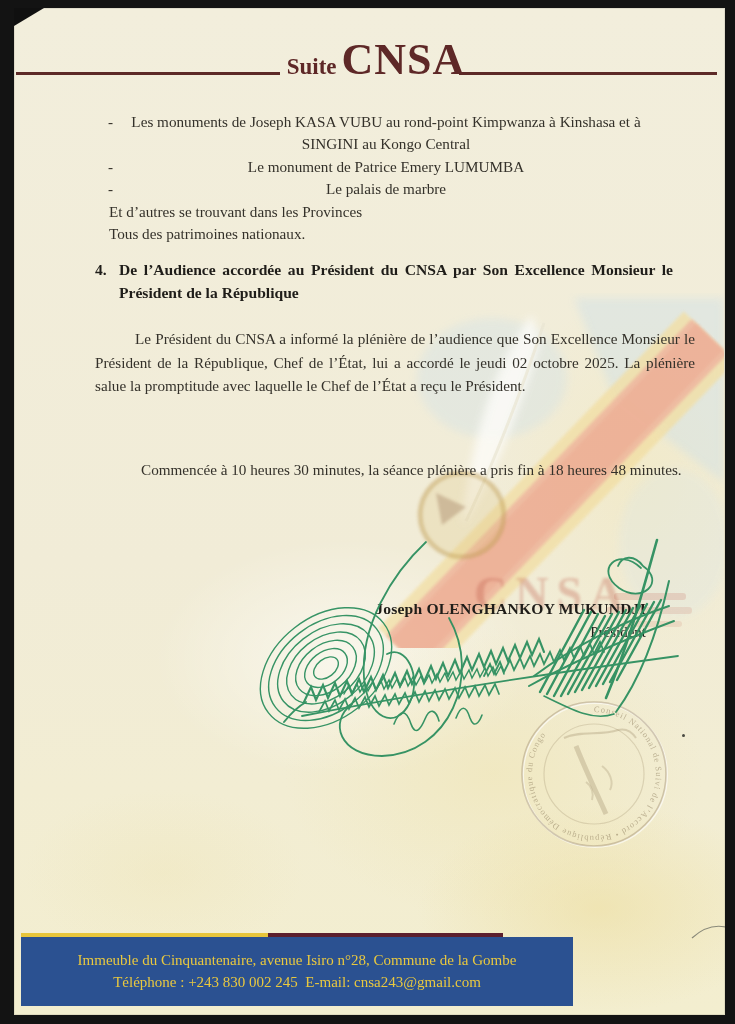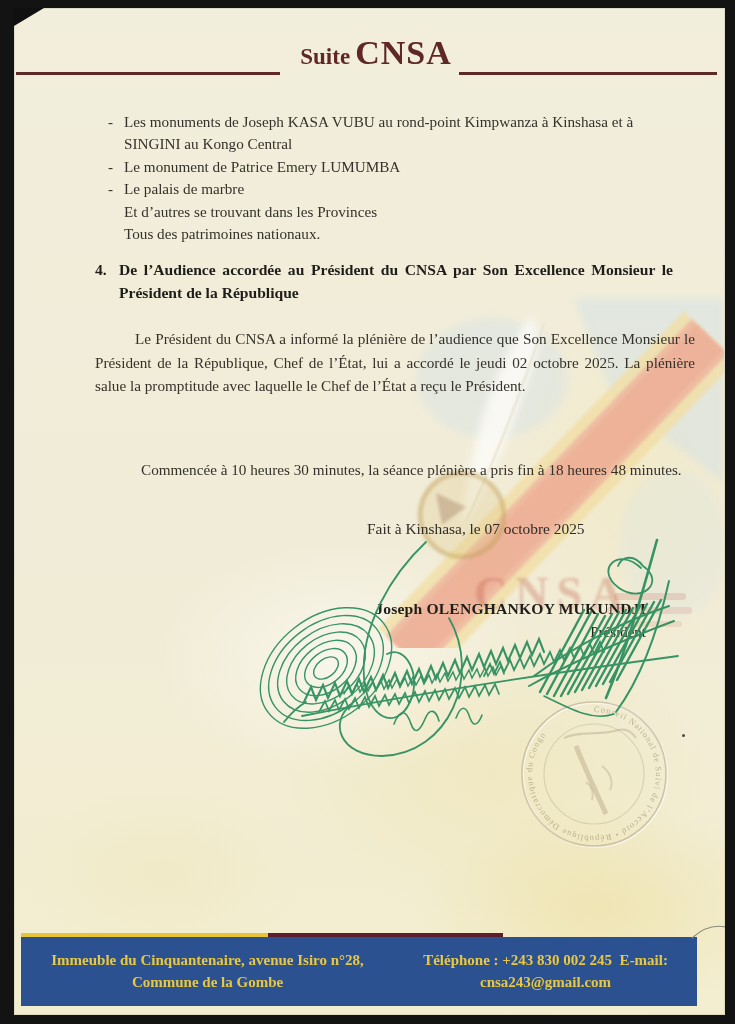--- a/index.html
+++ b/index.html
@@ -24,51 +24,51 @@
       radial-gradient(200px 120px at 150px 865px, rgba(236,224,170,.25), rgba(236,224,170,0) 70%),
       radial-gradient(270px 170px at 330px 650px, rgba(255,255,255,.55), rgba(255,255,255,0) 70%);
   }
   
   .rule{position:absolute;top:64px;height:3px;background:#5d2a27;}
   .rule.left{left:2px;width:264px;}
   .rule.right{left:445px;width:258px;}
   .header-text{position:absolute;left:262px;top:26px;width:200px;display:flex;
     align-items:baseline;justify-content:center;gap:5px;color:#5e2827;}
   .suite{font-size:23px;font-weight:600;text-align:center;}
-  .cnsa-big{font-size:34px;font-weight:600;letter-spacing:1px;}
+  .cnsa-big{font-size:44px;font-weight:600;letter-spacing:1px;}
   
   .doc-text{color:#34312a;font-size:15.2px;line-height:22.4px;}
   .bullets{position:absolute;left:94px;top:103px;width:540px;}
   .bullet{display:flex;}
   .bullet .dash{width:16px;flex:none;}
-  .bullet .btext{flex:1;}
-  .bfoot{margin-left:16px;}
+  .bullet .btext{flex:1;text-align:center;}
+  .bfoot{margin-left:1px;}
   .section-heading{position:absolute;left:81px;top:250px;width:578px;display:flex;
     font-weight:bold;color:#1f1d19;font-size:15.6px;line-height:23px;text-align:justify;}
   .section-heading .num{width:24px;flex:none;}
   .section-heading .stitle{flex:1;}
   .para{position:absolute;left:81px;width:600px;text-align:justify;line-height:23.5px;}
   .p-audience{top:299px;text-indent:40px;margin-top:20px;}
   .p-blessing{top:389px;text-indent:40px;text-align:left;}
   .p-closing{top:430px;text-indent:46px;margin-top:20px;}
   .dateline{position:absolute;left:353px;top:512px;font-size:15.4px;color:#2f2d27;}
   .sig-block{position:absolute;left:332px;top:592px;width:300px;text-align:right;color:#1f1d19;}
   .sig-name{font-weight:bold;font-size:15.6px;letter-spacing:.2px;}
   .sig-title{font-size:15px;margin-top:6px;}
   
   .wm{position:absolute;left:360px;top:285px;width:350px;height:355px;opacity:.85;pointer-events:none;}
   .seal{position:absolute;left:492px;top:678px;width:176px;height:176px;pointer-events:none;}
   .signature{position:absolute;left:230px;top:518px;width:450px;height:245px;pointer-events:none;}
   
   .footer-accent{position:absolute;left:7px;top:925px;height:4px;display:flex;}
   .accent-yellow{width:247px;height:4px;background:#e7c53b;}
   .accent-maroon{width:235px;height:4px;background:#5c1f2e;}
-  .footer-bar{position:absolute;left:7px;top:929px;width:676px;height:69px;background:#2b5191;
-    display:flex;flex-direction:row;align-items:center;justify-content:center;
-    color:#e9c83f;font-weight:bold;font-size:15px;line-height:21.5px;text-align:center;}
+  .footer-bar{position:absolute;left:7px;top:929px;width:552px;height:69px;background:#2b5191;
+    display:flex;flex-direction:column;align-items:center;justify-content:center;
+    color:#e9c83f;font-weight:normal;font-size:15px;line-height:21.5px;text-align:center;}
   .thread{position:absolute;left:676px;top:912px;width:44px;height:22px;}
   .speck{position:absolute;left:668px;top:726px;width:3px;height:3px;border-radius:50%;background:#4a4a42;}
 </style>
 </head>
 <body>
 
 <div class="page">
   <div class="stains"></div>
 
   <svg class="wm" viewBox="0 0 350 355">
@@ -138,21 +138,20 @@
   </div>
 
   <div class="section-heading">
     <span class="num">4.</span>
     <span class="stitle">De l’Audience accordée au Président du CNSA par Son Excellence Monsieur le Président de la République</span>
   </div>
 
   <div class="para doc-text p-audience">Le Président du CNSA a informé la plénière de l’audience que Son Excellence Monsieur le Président de la République, Chef de l’État, lui a accordé le jeudi 02 octobre 2025. La plénière salue la promptitude avec laquelle le Chef de l’État a reçu le Président.</div>
   <div class="para doc-text p-closing">Commencée à 10 heures 30 minutes, la séance plénière a pris fin à 18 heures 48 minutes.</div>
 
-  <div class="dateline">Fait à Kinshasa, le 07 octobre 2025</div>
 
   <div class="sig-block">
     <div class="sig-name">Joseph OLENGHANKOY MUKUNDJI</div>
     <div class="sig-title">Président</div>
   </div>
 
   <svg class="signature" viewBox="0 0 450 245">
     <g fill="none" stroke="#2d8f5f" stroke-linecap="round" opacity="0.95">
       <g stroke-width="1.4" transform="rotate(-38 82 142)">
         <ellipse cx="82" cy="142" rx="14" ry="9"></ellipse>

